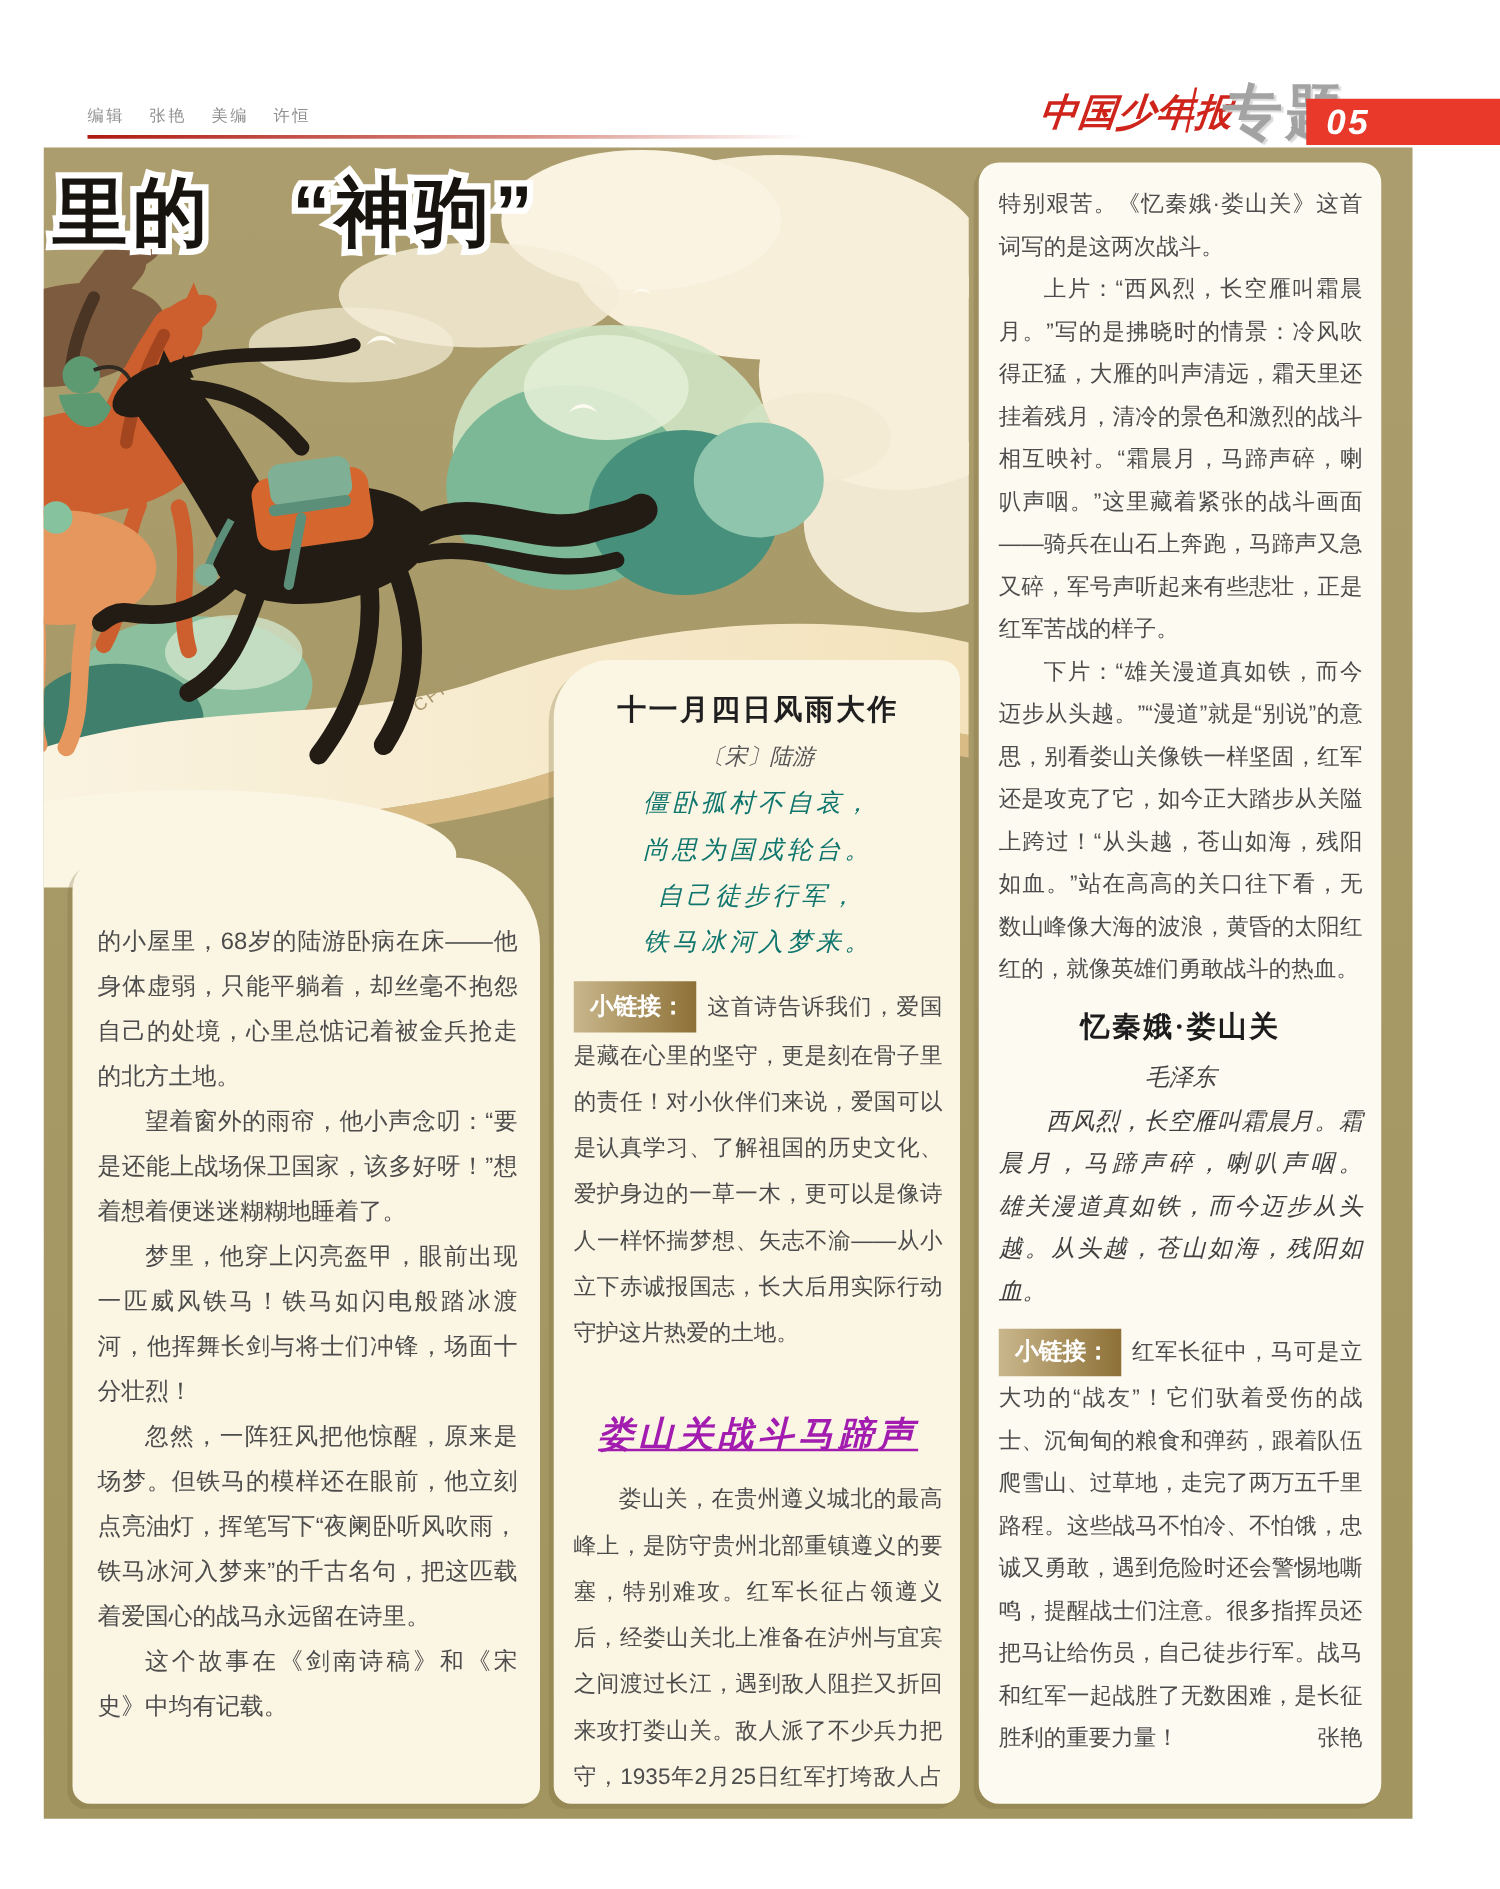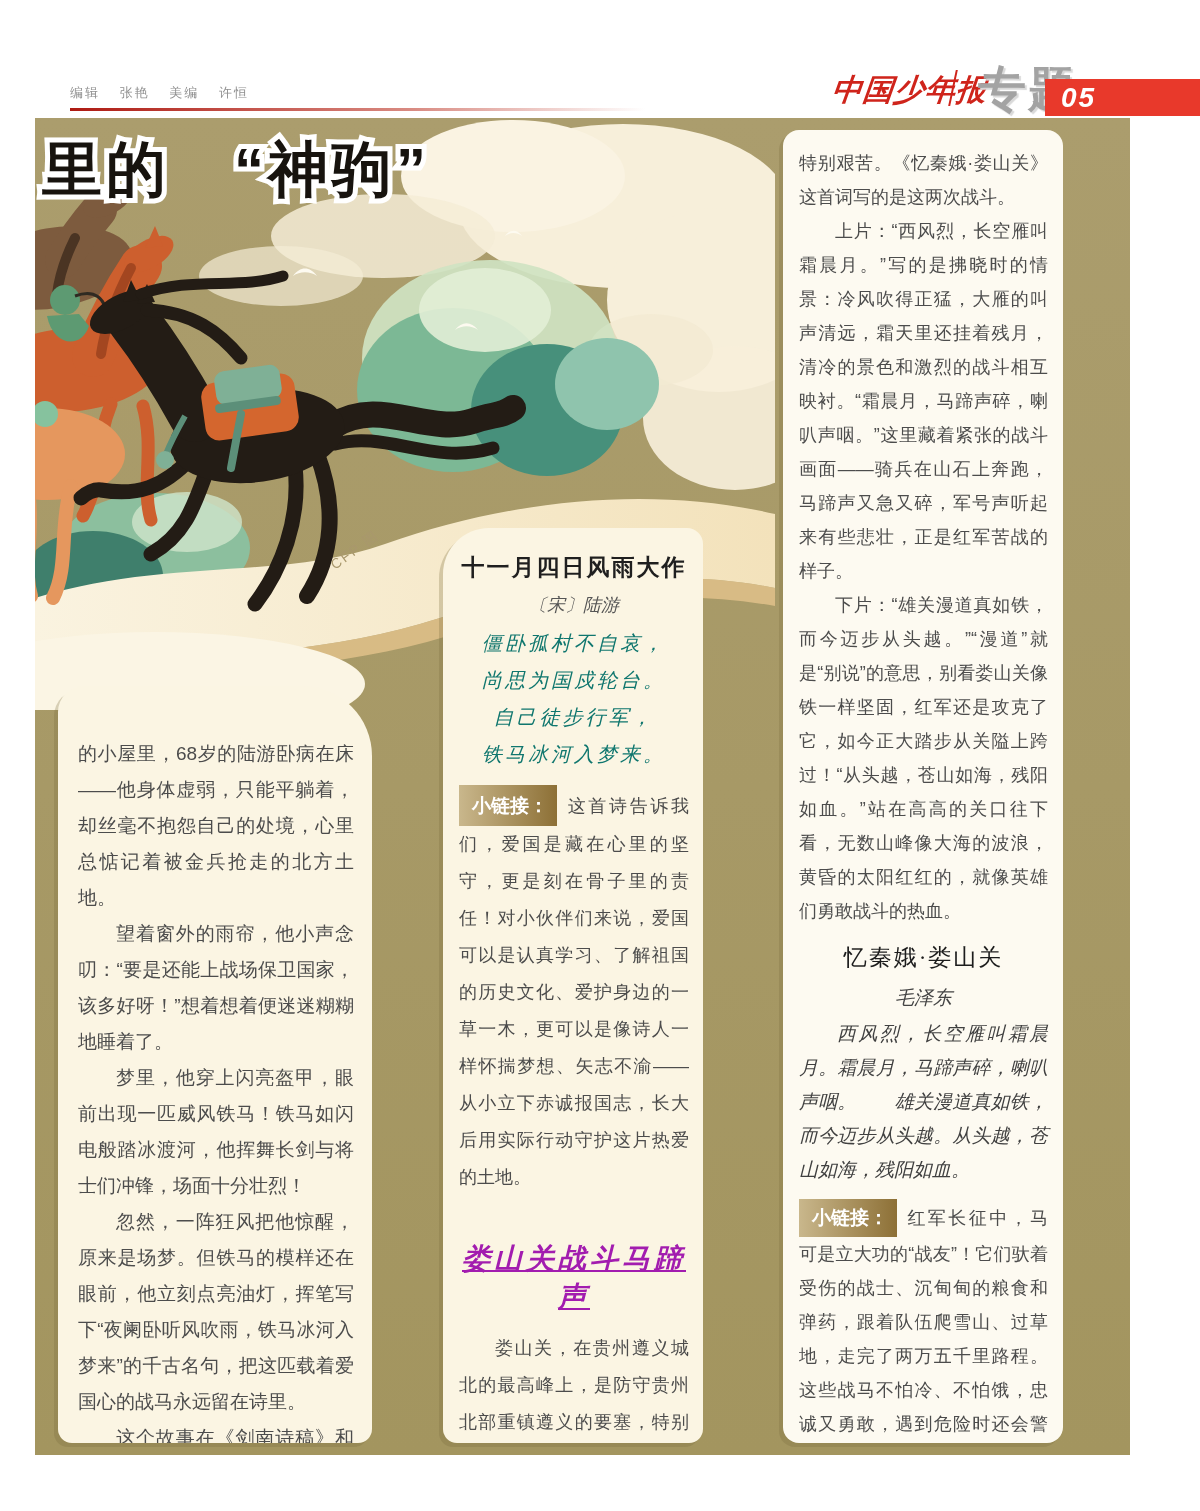--- a/index.html
+++ b/index.html
@@ -29,44 +29,44 @@
   
   .title-wrap{position:absolute;left:42px;top:120px;height:100px;}
   .title-layer{font-family:"Liberation Sans","DejaVu Sans",sans-serif;font-weight:900;font-size:60px;
     letter-spacing:4px;white-space:nowrap;line-height:100px;}
   .title-outline{position:absolute;left:0;top:0;-webkit-text-stroke:10px #ffffff;color:#ffffff;}
   .title-fill{position:relative;color:#17130e;}
 
   
   .card{position:absolute;box-sizing:border-box;background:#fbf5e3;overflow:hidden;
     box-shadow:-4px 4px 0 rgba(122,107,62,0.28);}
-  .left-card{left:58px;top:686px;width:314px;height:757px;border-radius:26px 70px 14px 14px;
+  .left-card{left:58px;top:686px;width:374px;height:757px;border-radius:26px 70px 14px 14px;
     padding:50px 18px 14px 20px;}
-  .middle-card{left:443px;top:528px;width:260px;height:915px;border-radius:46px 16px 14px 14px;
+  .middle-card{left:443px;top:528px;width:325px;height:915px;border-radius:46px 16px 14px 14px;
     padding:18px 14px 24px 16px;}
-  .right-card{left:783px;top:130px;width:280px;height:1313px;background:#fdfaf1;border-radius:16px;
+  .right-card{left:783px;top:130px;width:322px;height:1313px;background:#fdfaf1;border-radius:16px;
     padding:16px 15px 12px 16px;}
 
   
   .bodyp{margin:0;color:#4c4c4c;text-align:justify;text-indent:2em;}
   .left-card .bodyp{font-size:19px;line-height:36px;}
   .middle-card .bodyp{font-size:18px;line-height:37px;}
   .right-card .bodyp{font-size:18px;line-height:34px;}
   .no-indent{text-indent:0;}
 
   
   .poem{text-align:center;}
   .poem-title{font-family:"Liberation Serif","DejaVu Serif",serif;font-weight:bold;font-size:23px;
     color:#1f1f1f;letter-spacing:2px;margin-top:6px;}
   .poem-author{font-family:"Liberation Serif","DejaVu Serif",serif;font-style:italic;font-size:18px;
     color:#555555;margin-top:10px;}
   .poem-lines{margin-top:8px;}
   .poem-line{font-family:"Liberation Serif","DejaVu Serif",serif;font-style:italic;font-size:20px;
     color:#0f766e;line-height:37px;letter-spacing:3px;}
-  .poem2-title{text-align:center;font-family:"Liberation Serif","DejaVu Serif",serif;font-weight:normal;
+  .poem2-title{text-align:center;font-family:"Liberation Serif","DejaVu Serif",serif;font-weight:bold;
     font-size:23px;color:#1c1c1c;letter-spacing:2px;margin:14px 0 0 0;}
   .poem2-author{text-align:center;font-family:"Liberation Serif","DejaVu Serif",serif;font-style:italic;
     font-size:19px;color:#444444;margin:12px 0 6px 0;}
   .poem2-body{font-family:"Liberation Serif","DejaVu Serif",serif;font-style:italic;font-size:19px;
     line-height:34px;color:#404040;text-align:justify;text-indent:2em;margin:0 0 8px 0;}
 
   
   .link-para{margin-top:12px;}
   .link-label{display:inline-block;background:linear-gradient(90deg,#c9b78c,#8d7036);color:#ffffff;
     font-weight:bold;font-size:19px;padding:2px 9px 2px 13px;margin-right:8px;}

